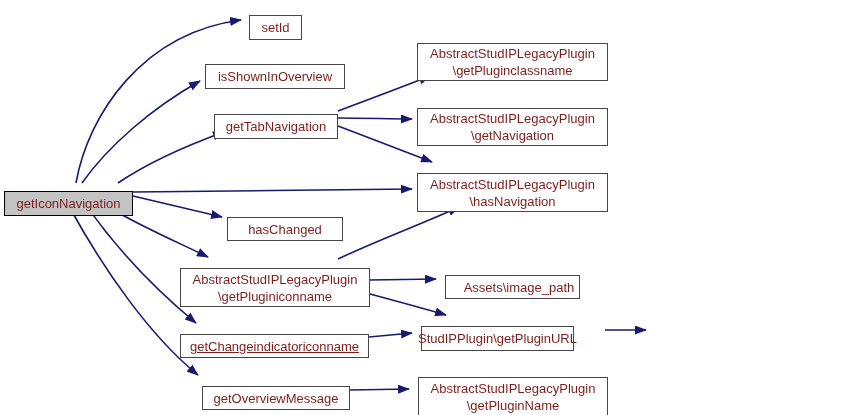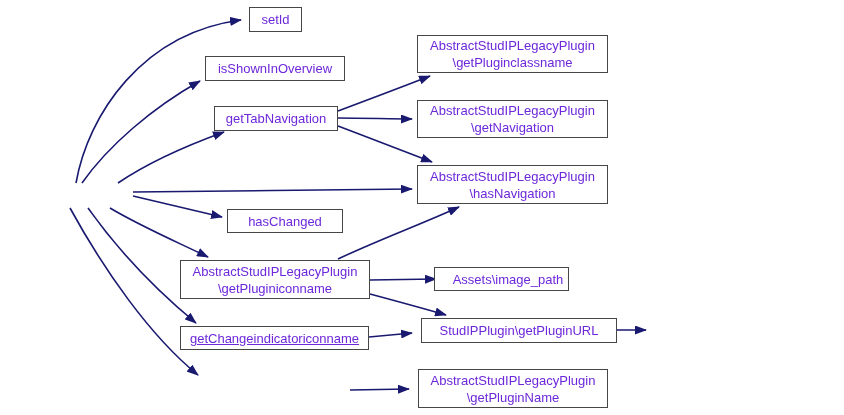--- a/index.html
+++ b/index.html
@@ -26,23 +26,24 @@
     position: absolute;
     box-sizing: border-box;
     background: #ffffff;
     border: 1.5px solid #464646;
     display: flex;
     align-items: center;
     justify-content: center;
     text-align: center;
     font-size: 13px;
     line-height: 17px;
-    color: #6d28d9;
+    color: #7f1d1d;
     white-space: pre-line;
     cursor: pointer;
+    margin-top: 8px;
   }
   .node.root {
     background: #c3c3c3;
     border-color: #000000;
     cursor: default;
   }
 </style>
 </head>
 <body>
 
@@ -66,20 +67,21 @@
     <path d="M 338 118 C 365 118, 390 119, 412 119" marker-end="url(#arrow)"></path>
     <path d="M 338 126 C 370 138, 403 151, 432 162" marker-end="url(#arrow)"></path>
     <path d="M 338 259 C 378 240, 422 224, 459 207" marker-end="url(#arrow)"></path>
     <path d="M 370 280 L 436 279" marker-end="url(#arrow)"></path>
     <path d="M 370 294 C 396 301, 422 308, 446 315" marker-end="url(#arrow)"></path>
     <path d="M 369 337 L 412 333" marker-end="url(#arrow)"></path>
     <path d="M 605 330 L 646 330" marker-end="url(#arrow)"></path>
     <path d="M 350 390 L 409 389" marker-end="url(#arrow)"></path>
   </svg>
 
+  <div class="node root" style="left:4px; top:183px; width:129px; height:25px;">getIconNavigation</div>
 
   <div class="node" style="left:249px; top:7px; width:53px; height:25px;">setId</div>
 
   <div class="node" style="left:205px; top:56px; width:140px; height:25px;">isShownInOverview</div>
 
   <div class="node" style="left:214px; top:106px; width:124px; height:25px;">getTabNavigation</div>
 
   <div class="node" style="left:417px; top:35px; width:191px; height:38px;">AbstractStudIPLegacyPlugin
 \getPluginclassname</div>
 
@@ -87,24 +89,25 @@
 \getNavigation</div>
 
   <div class="node" style="left:417px; top:165px; width:191px; height:39px;">AbstractStudIPLegacyPlugin
 \hasNavigation</div>
 
   <div class="node" style="left:227px; top:209px; width:116px; height:24px;">hasChanged</div>
 
   <div class="node" style="left:180px; top:260px; width:190px; height:39px;">AbstractStudIPLegacyPlugin
 \getPluginiconname</div>
 
-  <div class="node" style="left:434px; top:267px; width:135px; height:24px;padding-left:13px;">Assets\image_path</div>
+  <div class="node" style="left:445px; top:267px; width:135px; height:24px;padding-left:13px;">Assets\image_path</div>
 
   <div class="node" style="left:180px; top:326px; width:189px; height:24px;text-decoration:underline;">getChangeindicatoriconname</div>
 
-  <div class="node" style="left:421px; top:318px; width:196px; height:25px;">StudIPPlugin\getPluginURL</div>
+  <div class="node" style="left:421px; top:318px; width:153px; height:25px;">StudIPPlugin\getPluginURL</div>
 
 
+  <div class="node" style="left:202px; top:378px; width:148px; height:24px;">getOverviewMessage</div>
 
   <div class="node" style="left:418px; top:369px; width:190px; height:39px;">AbstractStudIPLegacyPlugin
 \getPluginName</div>
 
 </div>
 
 </body></html>

